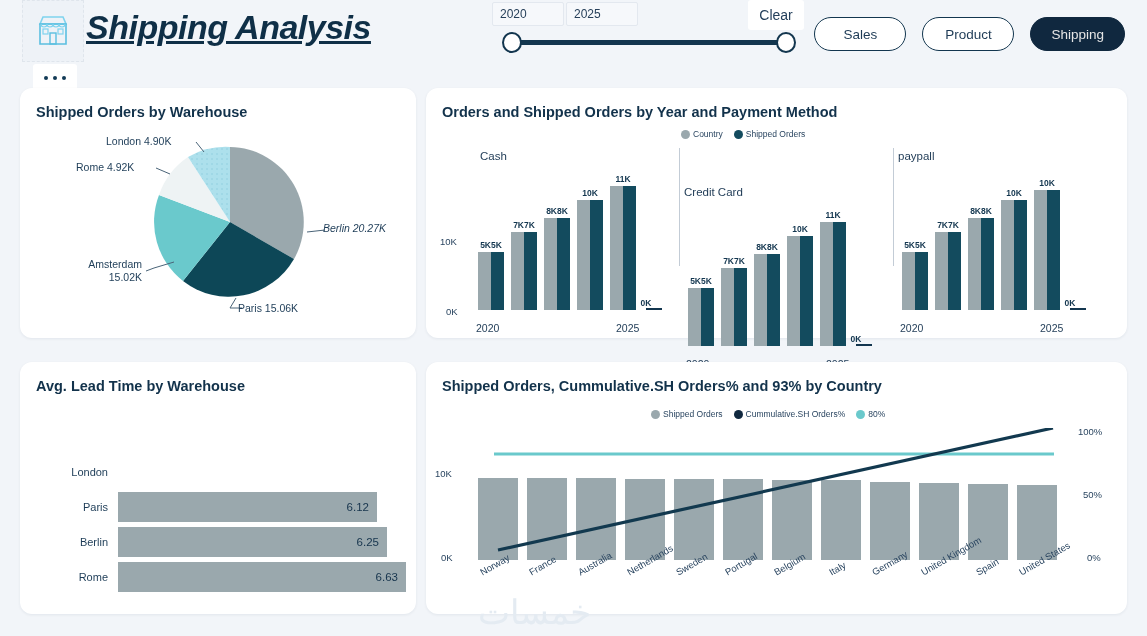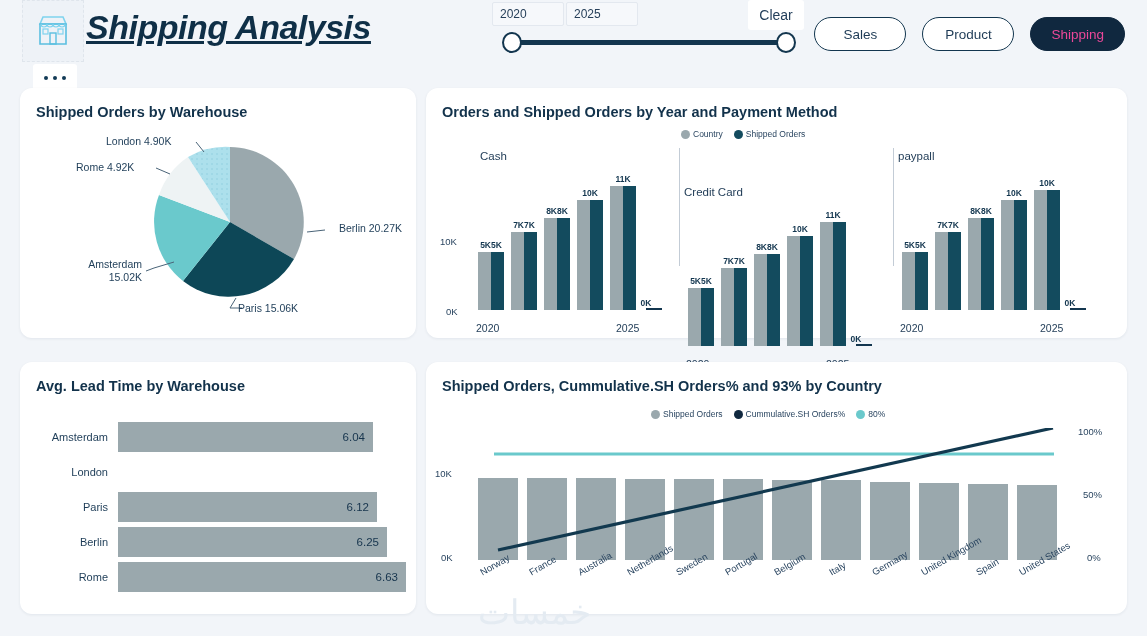--- a/index.html
+++ b/index.html
@@ -56,21 +56,21 @@
   .knob.l { left: 502px; }
   .knob.r { left: 776px; }
 
   
   .pills { position: absolute; right: 22px; top: 17px; display: flex; gap: 16px; }
   .pill {
     height: 34px; min-width: 92px; padding: 0 20px; border-radius: 18px;
     border: 1.5px solid #13364f; background: #ffffff; color: #1d3a55;
     font-size: 13.5px; display: flex; align-items: center; justify-content: center;
   }
-  .pill.active { background: #10283f; color: #ec4899; border-color: #10283f; }
+  .pill.active { background: #10283f; color: #e5e5e5; border-color: #10283f; }
 
   
   .card {
     position: absolute; background: #ffffff; border-radius: 12px;
     box-shadow: 0 1px 3px rgba(20,40,70,0.07);
   }
   .card-title {
     position: absolute; left: 16px; top: 16px;
     font-size: 14.5px; font-weight: bold; color: #12324b;
   }
@@ -193,21 +193,21 @@
         <path d="M210 90 L139 63 A75 75 0 0 1 168 25 Z" fill="#eef3f4"></path>
 
         <path d="M210 90 L168 25 A75 75 0 0 1 210 15 Z" fill="url(#dots)"></path>
 
         <path d="M287 100 L305 98" class="leader"></path>
         <path d="M154 130 L134 136 L126 139" class="leader"></path>
         <path d="M150 42 L136 36" class="leader"></path>
         <path d="M184 20 L176 10" class="leader"></path>
         <path d="M216 166 L210 176 L222 176" class="leader"></path>
       </svg>
-      <div class="pie-label" style="left:319px;top:90px;">Berlin 20.27K</div>
+      <div class="pie-label" style="left:303px;top:90px;font-style:italic;">Berlin 20.27K</div>
       <div class="pie-label" style="left:218px;top:170px;">Paris 15.06K</div>
       <div class="pie-label" style="left:38px;top:126px;width:84px;text-align:right;line-height:13px;white-space:normal;">Amsterdam 15.02K</div>
       <div class="pie-label" style="left:56px;top:29px;">Rome 4.92K</div>
       <div class="pie-label" style="left:86px;top:3px;">London 4.90K</div>
     </div>
   </div>
 
   <div class="card" id="card-bars">
     <div class="card-title">Orders and Shipped Orders by Year and Payment Method</div>
 
@@ -336,26 +336,20 @@
         </div>
       </div>
       <div class="ax-x" style="left:2px;">2020</div>
       <div class="ax-x" style="left:142px;">2025</div>
     </div>
   </div>
 
   <div class="card" id="card-lead">
     <div class="card-title">Avg. Lead Time by Warehouse</div>
 
-    <div class="lead-row" style="top:60px;">
-      <div class="lead-name">Amsterdam</div>
-      <div class="lead-bar" style="width:255px;">
-        <div class="lead-val">6.04</div>
-      </div>
-    </div>
     <div class="lead-row" style="top:95px;">
       <div class="lead-name">London</div>
     </div>
     <div class="lead-row" style="top:130px;">
       <div class="lead-name">Paris</div>
       <div class="lead-bar" style="width:259px;">
         <div class="lead-val">6.12</div>
       </div>
     </div>
     <div class="lead-row" style="top:165px;">

